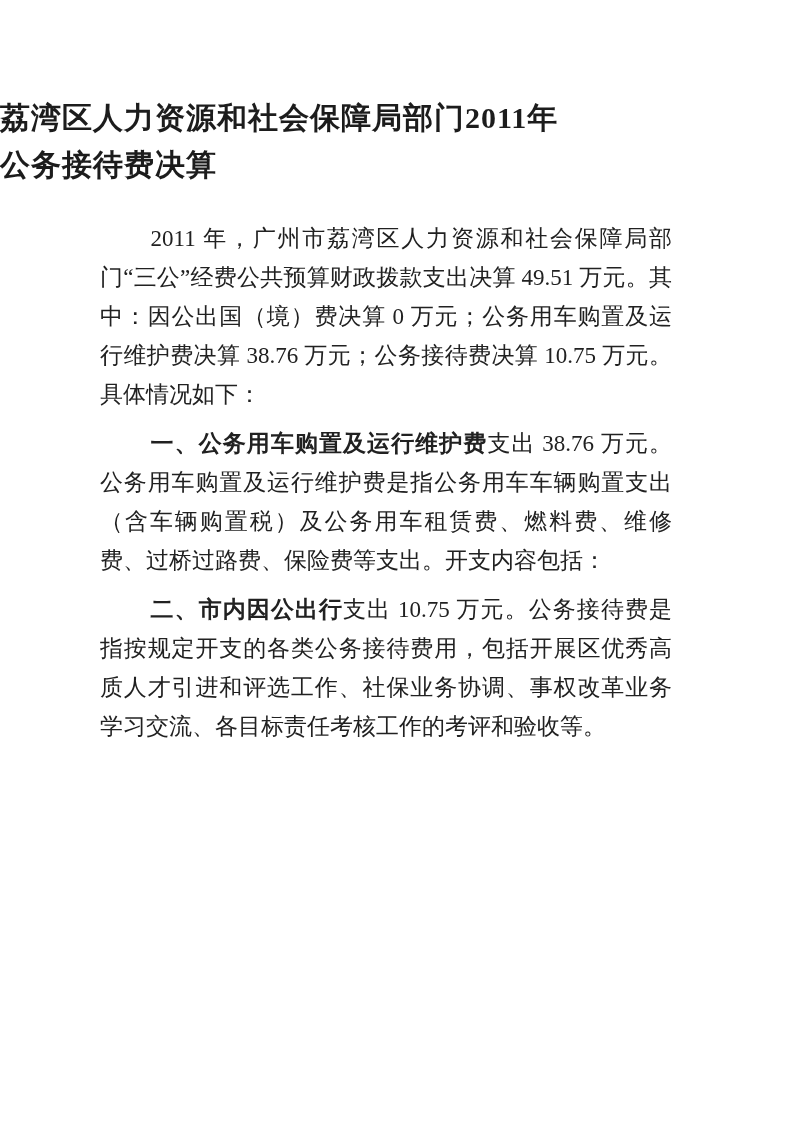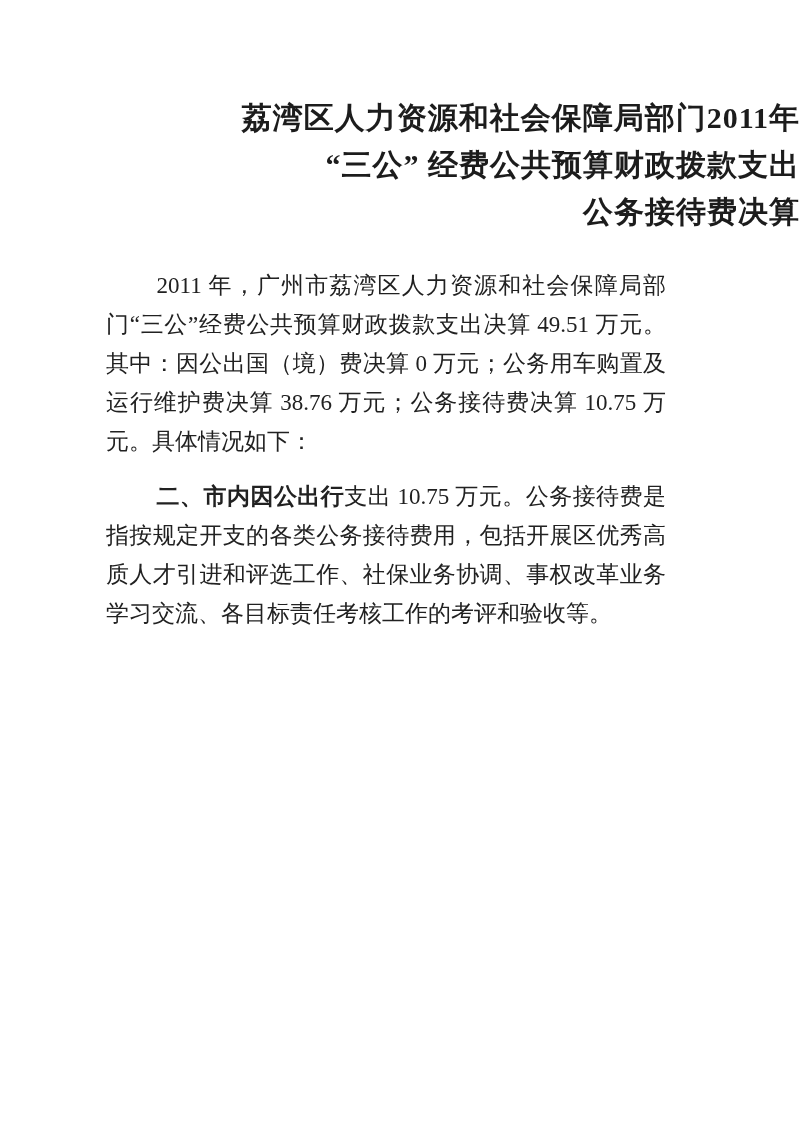--- a/index.html
+++ b/index.html
@@ -11,61 +11,61 @@
     position: relative;
     width: 800px;
     height: 1131px;
     background: #ffffff;
     overflow: hidden;
     font-family: "Liberation Serif", "DejaVu Serif", serif;
   }
   .doc-title {
     margin: 0;
     padding-top: 94px;
-    text-align: right;
+    text-align: left;
     font-size: 30px;
     font-weight: bold;
     line-height: 47px;
     color: #1c1c1c;
     letter-spacing: 1px;
   }
   .title-line {
     display: block;
   }
   .doc-body {
     margin-top: 31px;
     margin-left: 90px;
     width: 592px;
     font-size: 23px;
     line-height: 39px;
     color: #212121;
     text-align: justify;
   }
   .para {
-    margin: 16px;
+    margin: 10px;
     text-indent: 2.2em;
   }
   .para .lead {
     font-weight: bold;
   }
 </style>
 </head>
 <body>
 
 <div class="page">
 
   <h1 class="doc-title">
     <span class="title-line">荔湾区人力资源和社会保障局部门2011年</span>
-    <span class="title-line">“三公” 经费公共预算财政拨款支出</span>
     <span class="title-line">公务接待费决算</span>
   </h1>
 
   <div class="doc-body">
 
     <p class="para"><span class="lead"></span><span>2011 年，广州市荔湾区人力资源和社会保障局部门“三公”经费公共预算财政拨款支出决算 49.51 万元。其中：因公出国（境）费决算 0 万元；公务用车购置及运行维护费决算 38.76 万元；公务接待费决算 10.75 万元。具体情况如下：</span></p>
 
+    <p class="para"><span class="lead">一、公务用车购置及运行维护费</span><span>支出 38.76 万元。公务用车购置及运行维护费是指公务用车车辆购置支出（含车辆购置税）及公务用车租赁费、燃料费、维修费、过桥过路费、保险费等支出。开支内容包括：</span></p>
 
 
     <p class="para"><span class="lead">二、市内因公出行</span><span>支出 10.75 万元。公务接待费是指按规定开支的各类公务接待费用，包括开展区优秀高质人才引进和评选工作、社保业务协调、事权改革业务学习交流、各目标责任考核工作的考评和验收等。</span></p>
 
   </div>
 
 </div>
 
 </body></html>

